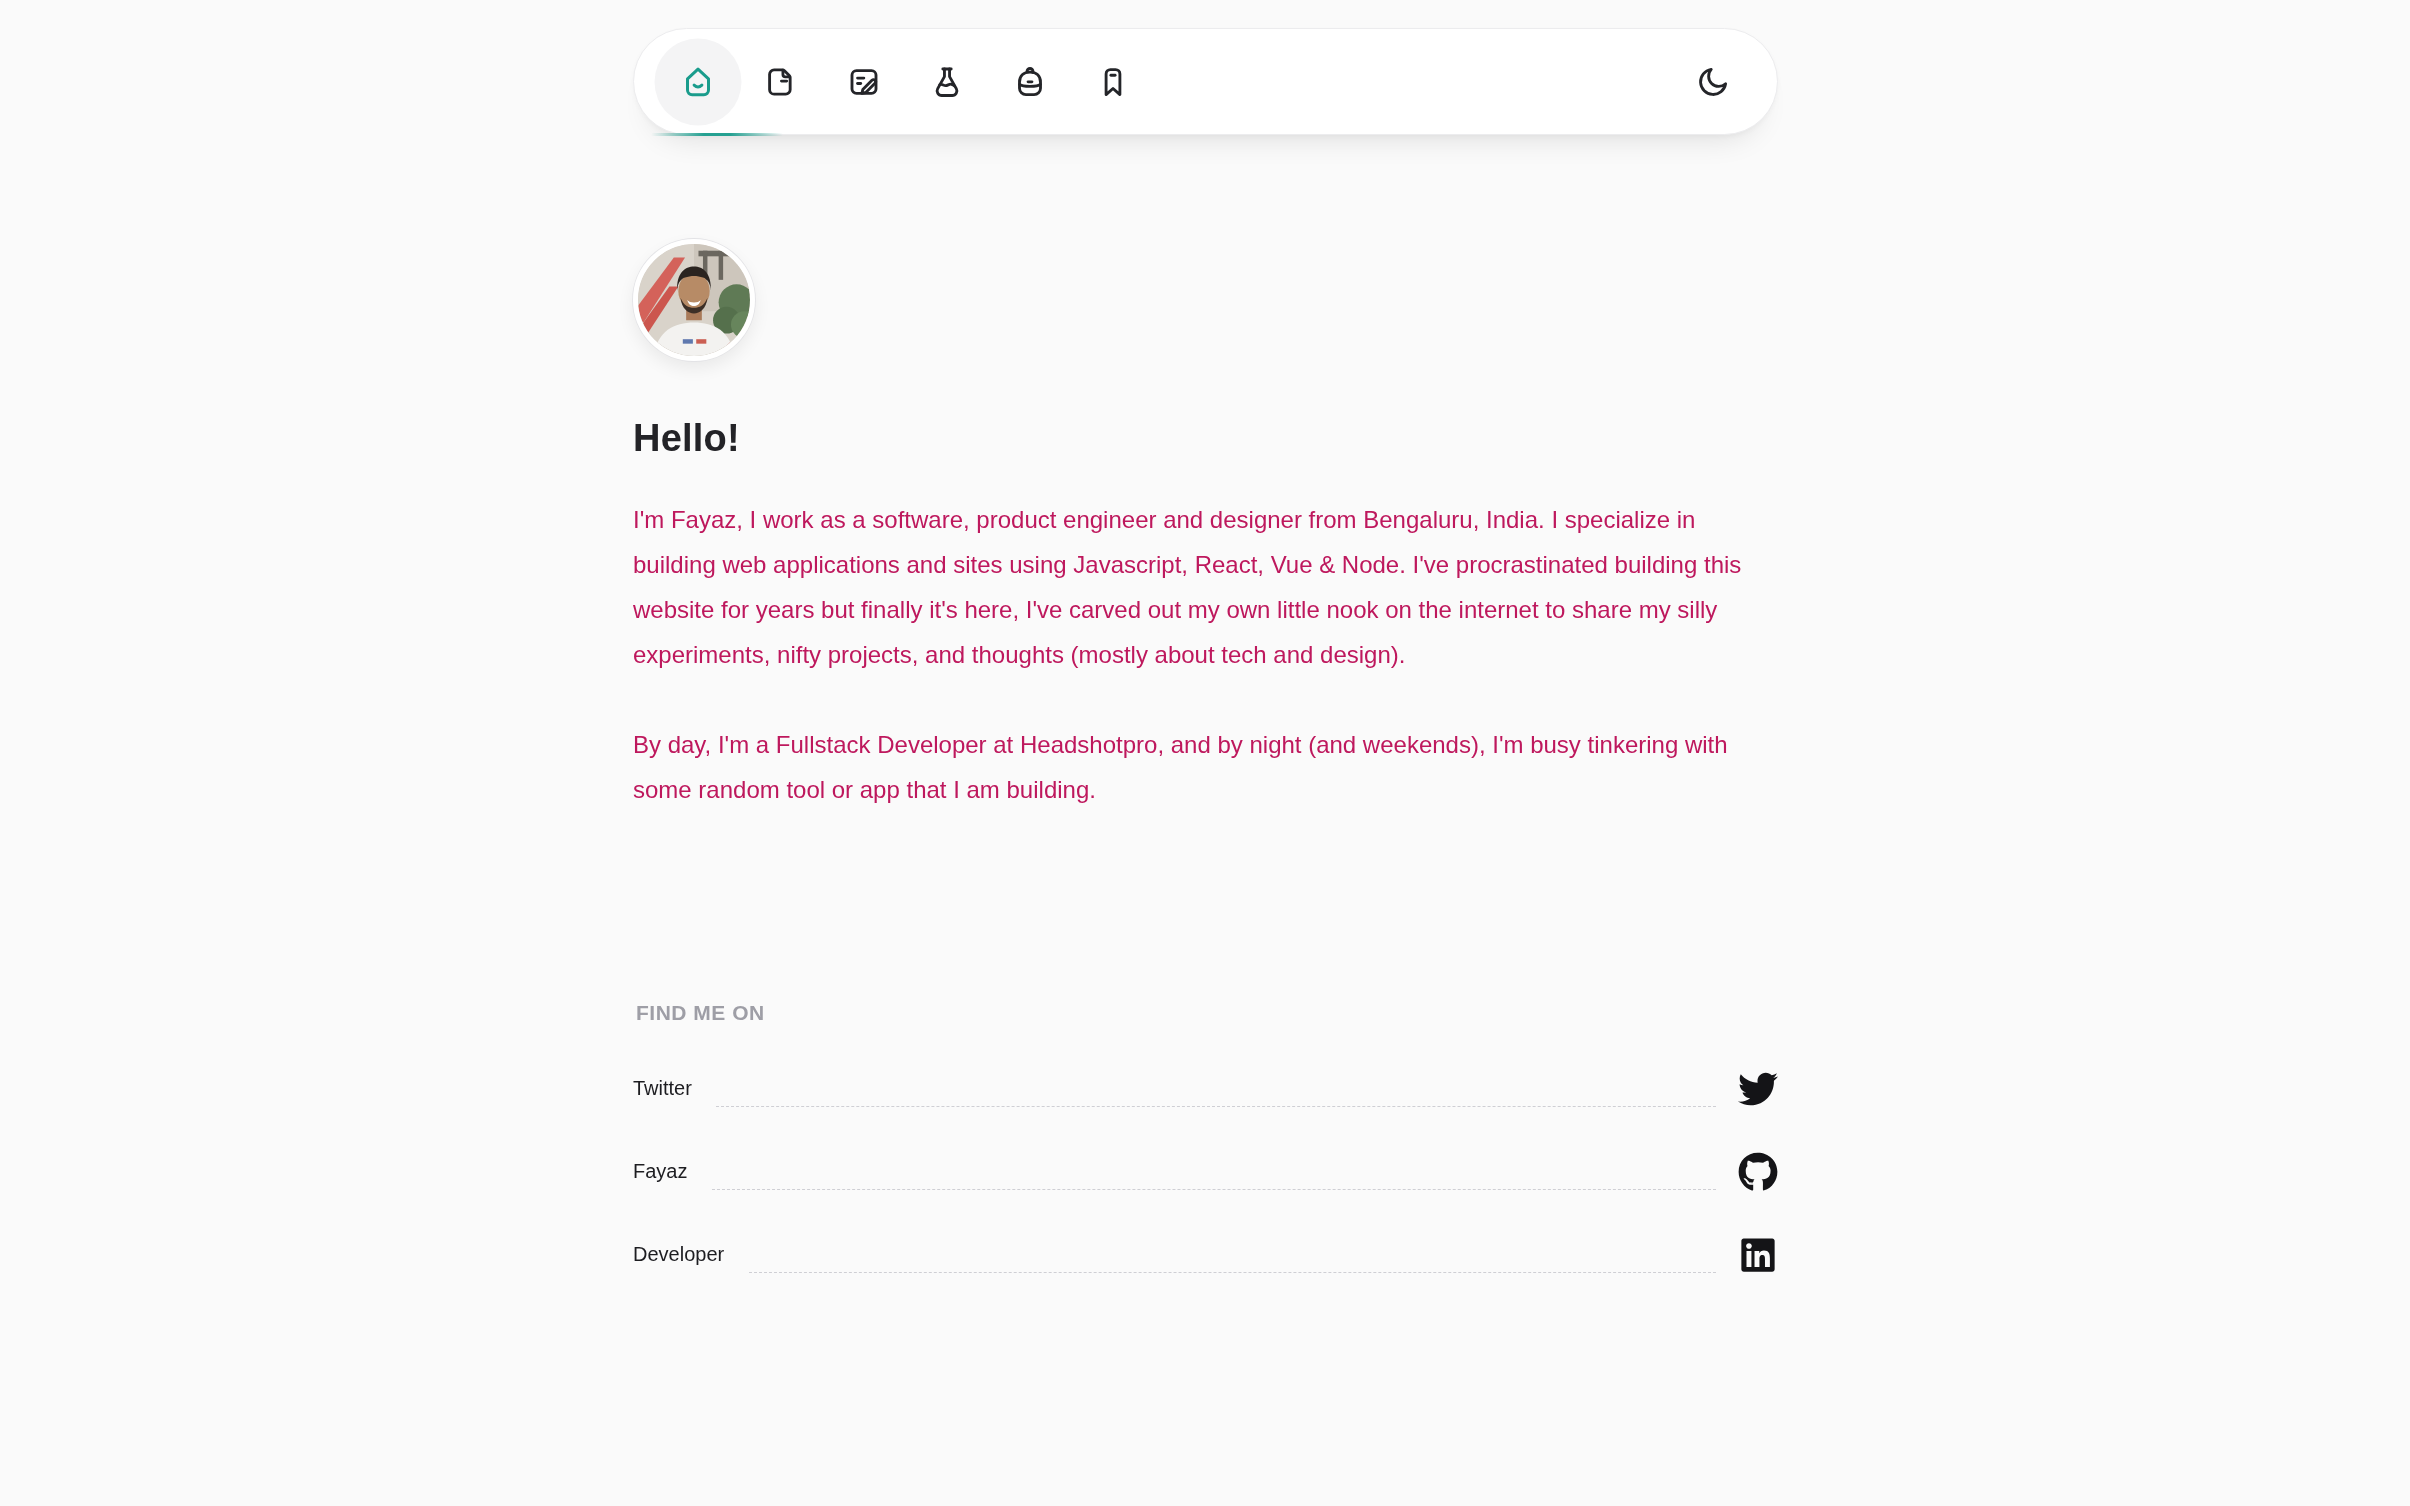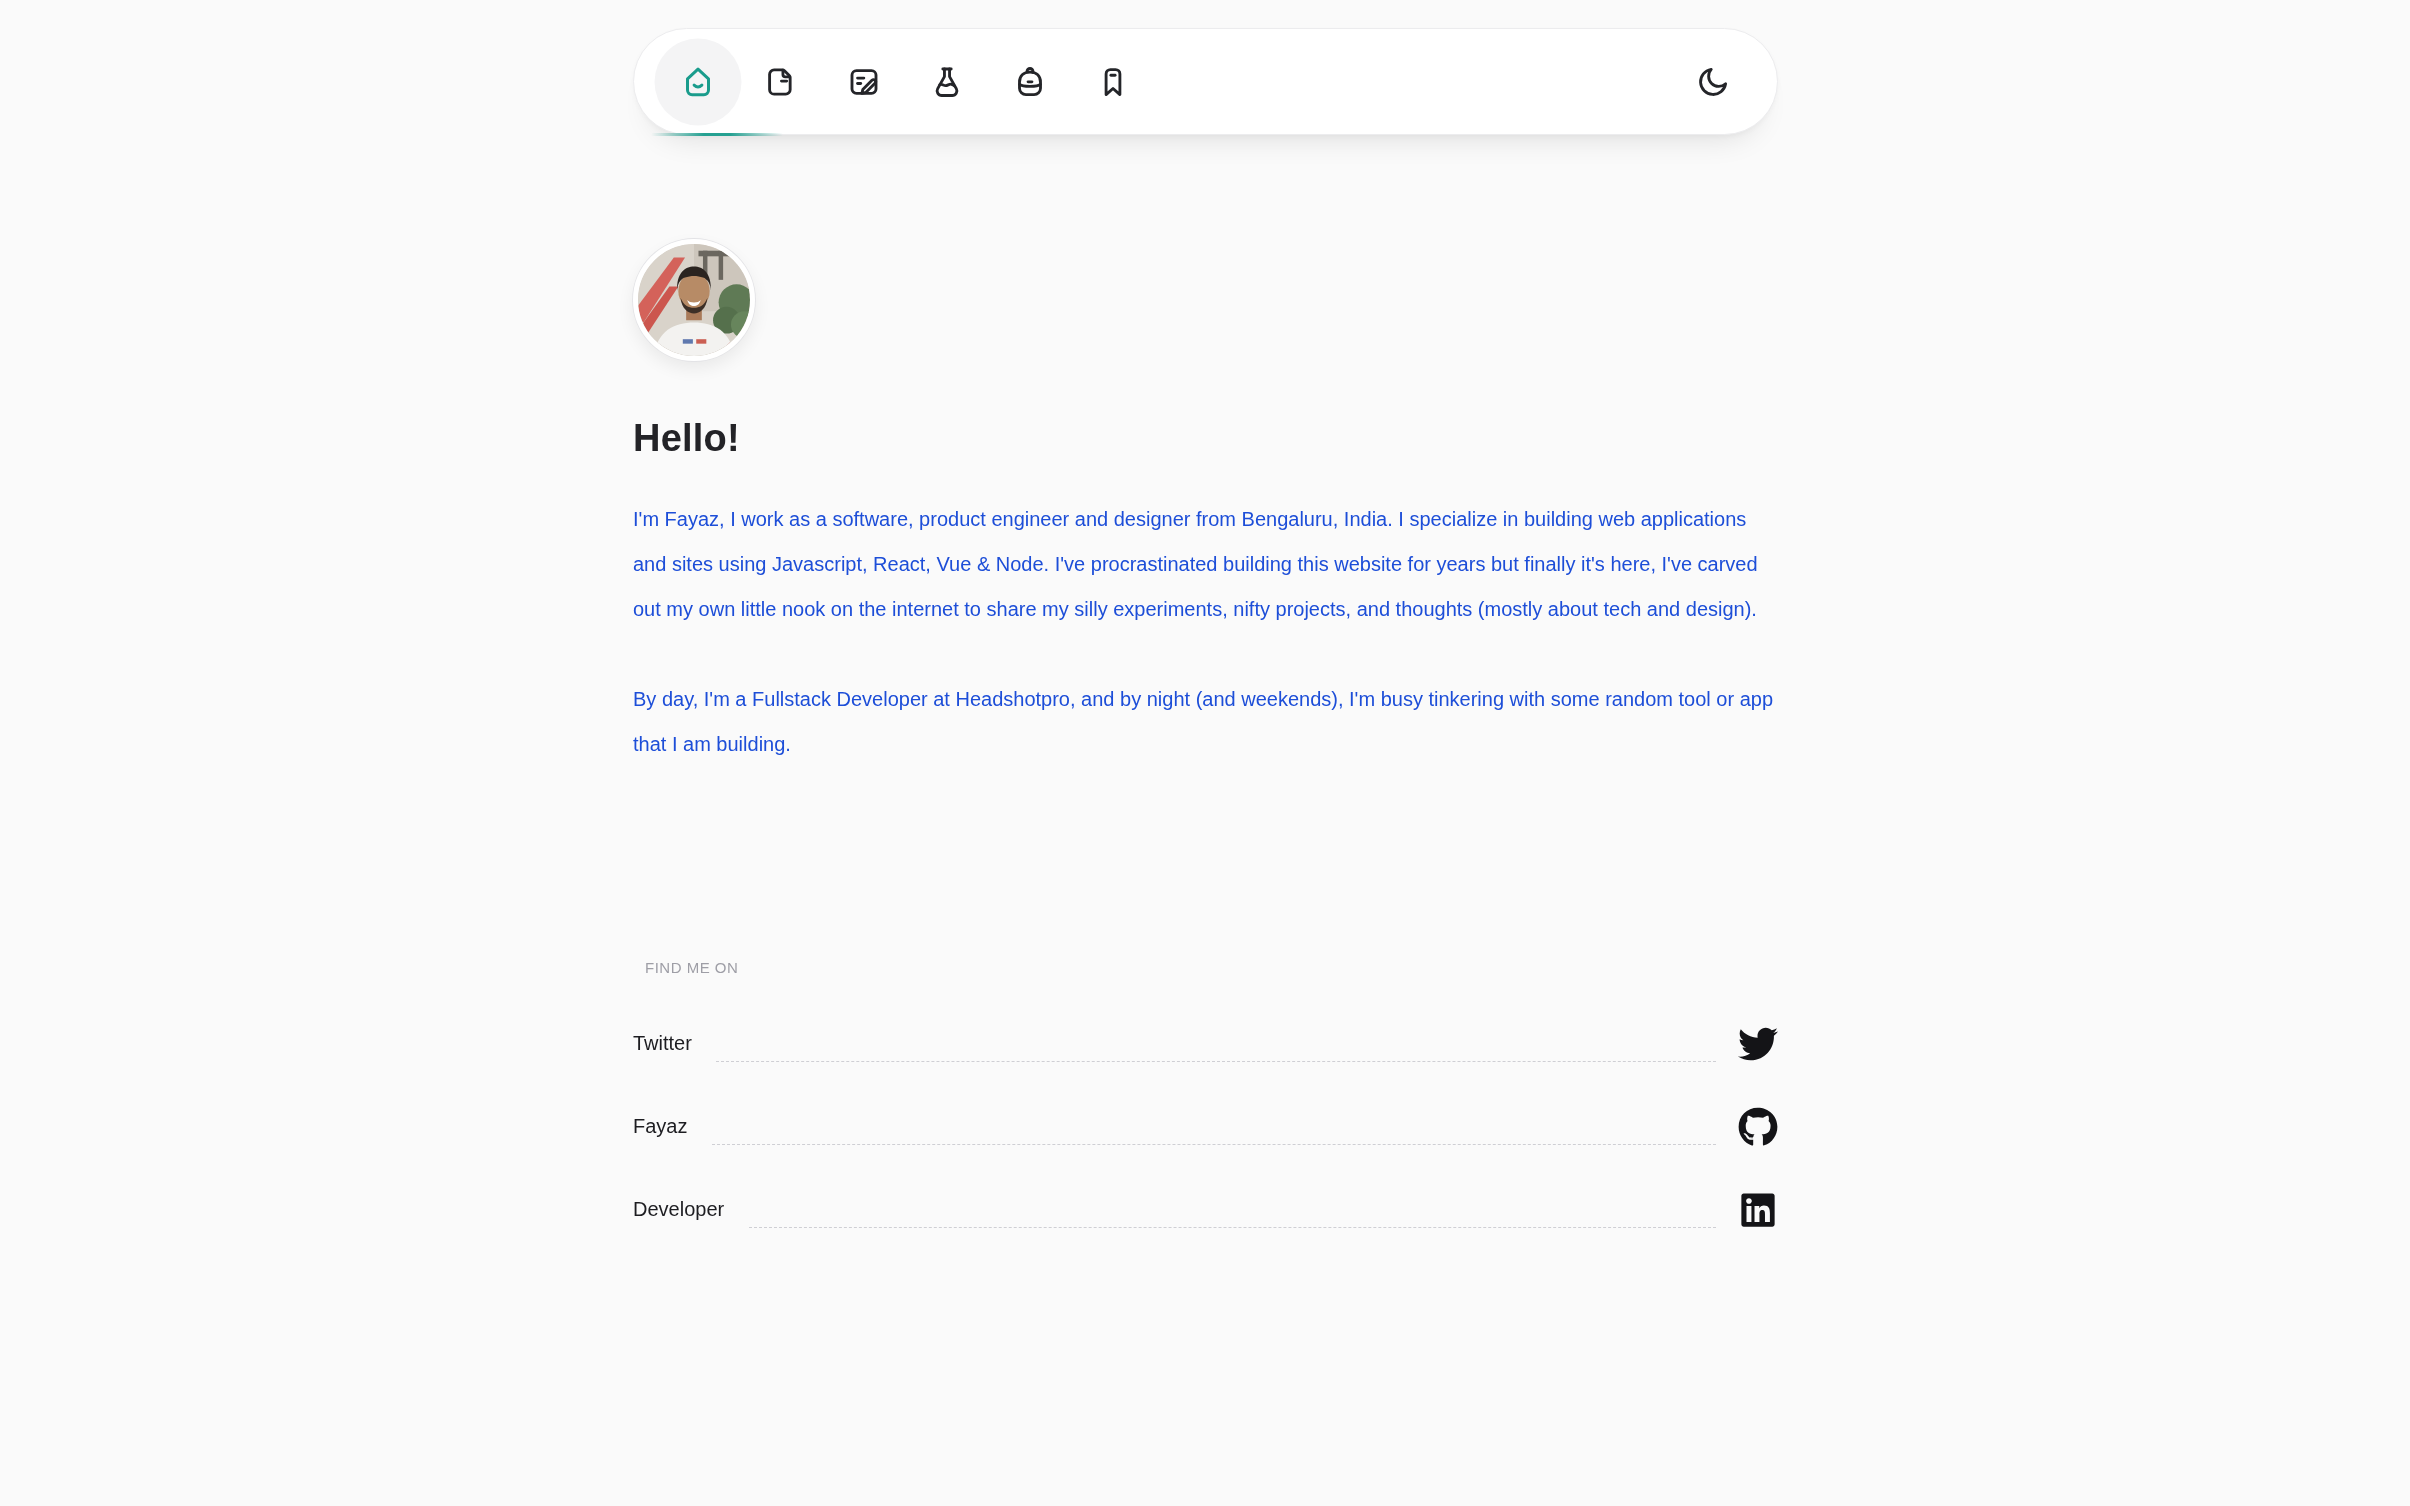--- a/index.html
+++ b/index.html
@@ -76,40 +76,40 @@
   .greeting {
     margin: 55px 0 4px 0;
     font-size: 38px;
     line-height: 45px;
     font-weight: 700;
     color: #232327;
     letter-spacing: 0.2px;
   }
   .bio {
     margin: 36px 0 0 0;
-    font-size: 20px;
+    font-size: 24px;
     line-height: 45px;
-    color: #1d4ed8;
+    color: #be185d;
     max-width: 1145px;
   }
   .bio + .bio { margin-top: 45px; }
   .inline-link {
     color: inherit;
     text-decoration-thickness: 1.9px;
     text-underline-offset: 5.6px;
     cursor: pointer;
   }
 
   
   .find-section { margin-top: 188px; }
   .find-heading {
-    margin: 12px;
-    font-size: 15px;
+    margin: 3px;
+    font-size: 21px;
     line-height: 26px;
-    font-weight: 400;
+    font-weight: 700;
     color: #9e9ea6;
     letter-spacing: 0.5px;
   }
   .social-list { margin-top: 21px; }
   .social-row {
     display: flex;
     align-items: center;
     height: 83px;
     text-decoration: none;
     color: inherit;

